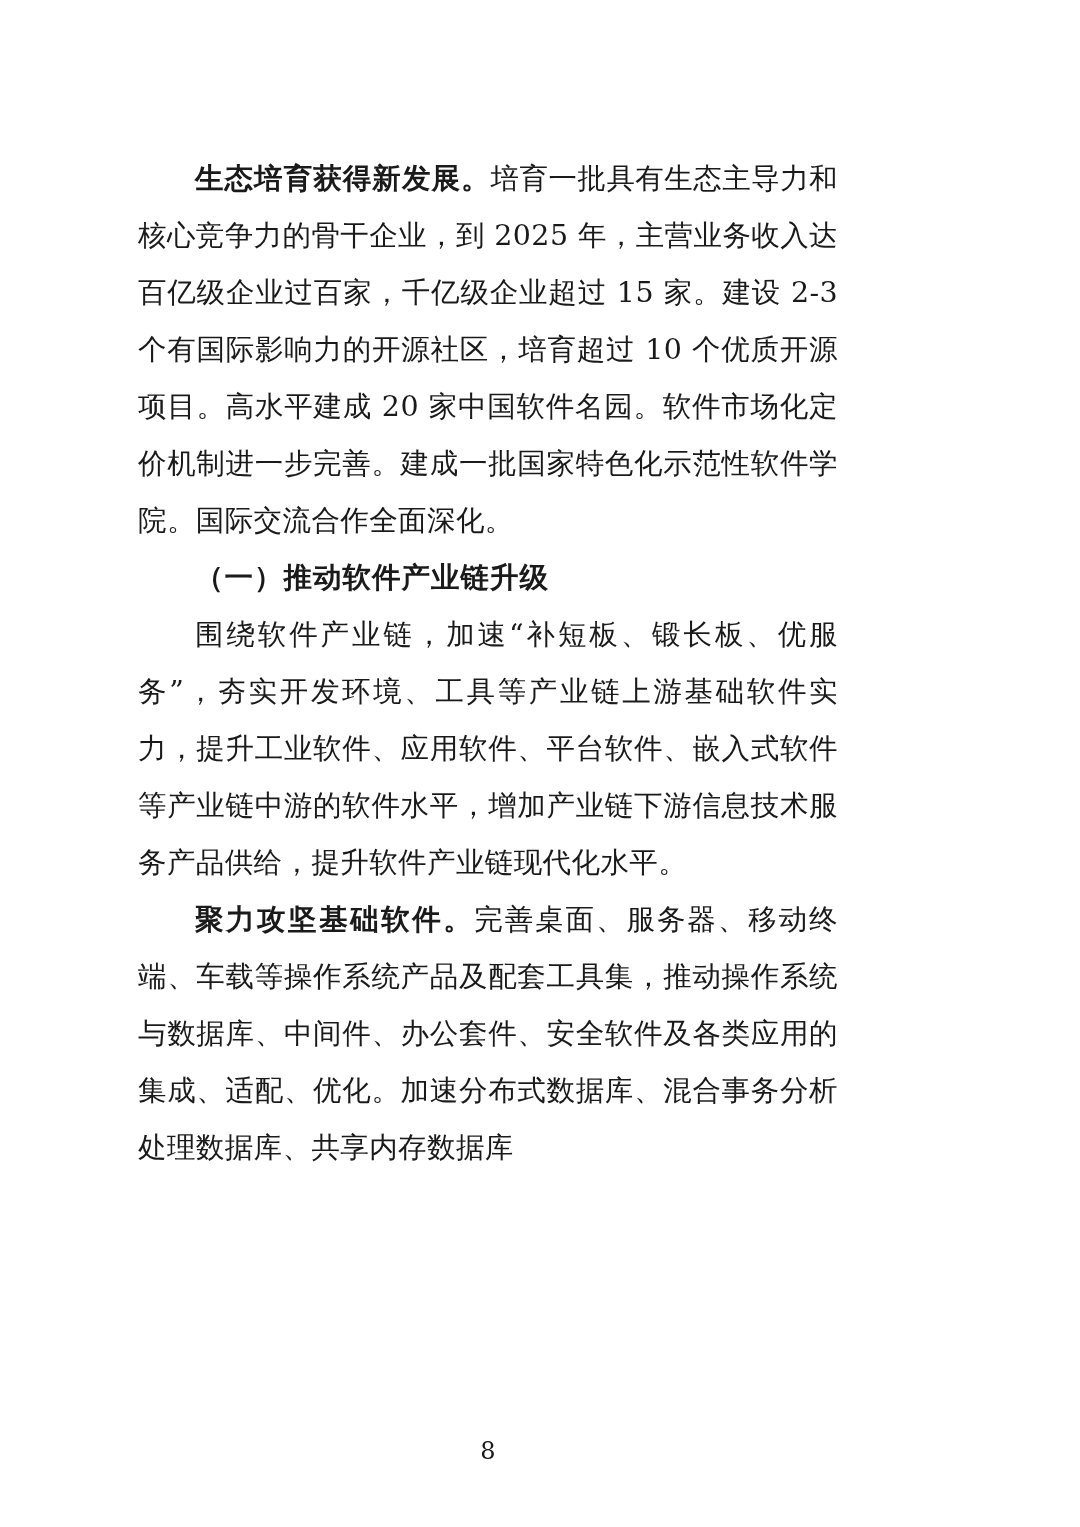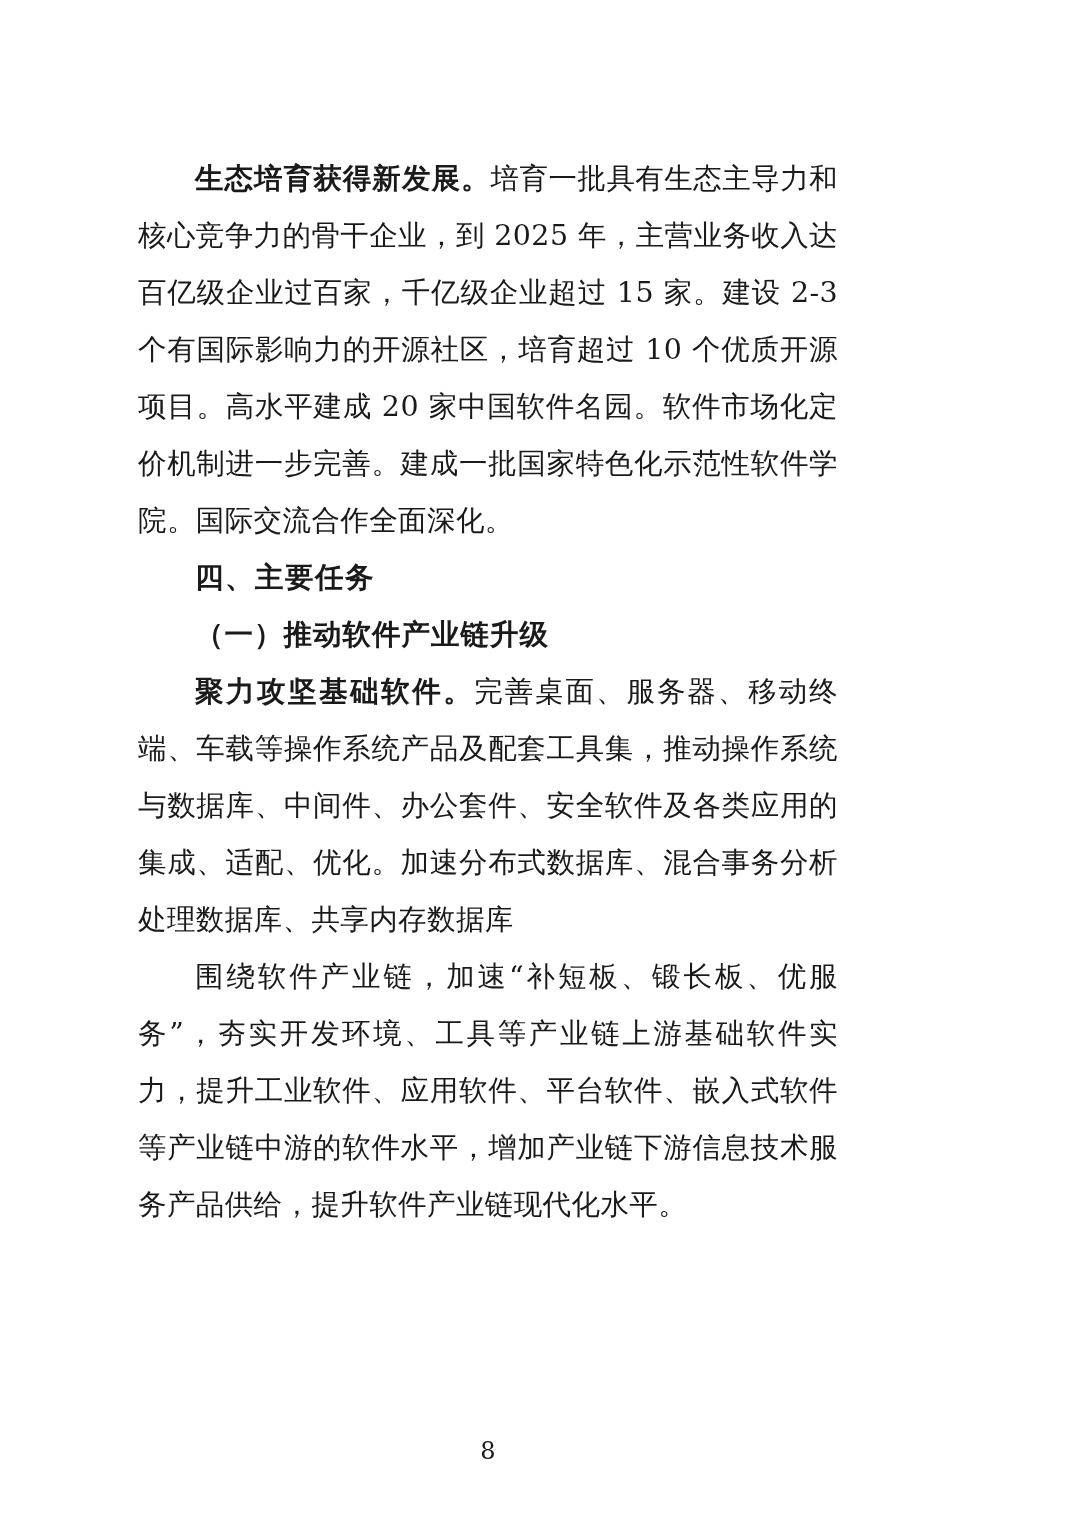--- a/index.html
+++ b/index.html
@@ -68,23 +68,22 @@
 </style>
 </head>
 <body>
 
 <div class="page">
   <div class="doc-body">
 
     <p><span class="lead">生态培育获得新发展。</span><span>培育一批具有生态主导力和核心竞争力的骨干企业，到 2025 年，主营业务收入达百亿级企业过百家，千亿级企业超过 15 家。建设 2-3 个有国际影响力的开源社区，培育超过 10 个优质开源项目。高水平建成 20 家中国软件名园。软件市场化定价机制进一步完善。建成一批国家特色化示范性软件学院。国际交流合作全面深化。</span></p>
 
 
-    <h2 class="sec-head">四、主要任务</h2>
 
     <h3 class="sub-head">（一）推动软件产业链升级</h3>
 
+    <p>围绕软件产业链，加速“补短板、锻长板、优服务”，夯实开发环境、工具等产业链上游基础软件实力，提升工业软件、应用软件、平台软件、嵌入式软件等产业链中游的软件水平，增加产业链下游信息技术服务产品供给，提升软件产业链现代化水平。</p>
+
     <p><span class="lead">聚力攻坚基础软件。</span><span>完善桌面、服务器、移动终端、车载等操作系统产品及配套工具集，推动操作系统与数据库、中间件、办公套件、安全软件及各类应用的集成、适配、优化。加速分布式数据库、混合事务分析处理数据库、共享内存数据库</span></p>
-
-    <p>围绕软件产业链，加速“补短板、锻长板、优服务”，夯实开发环境、工具等产业链上游基础软件实力，提升工业软件、应用软件、平台软件、嵌入式软件等产业链中游的软件水平，增加产业链下游信息技术服务产品供给，提升软件产业链现代化水平。</p>
 
   </div>
   <div class="page-number">8</div>
 </div>
 
 </body></html>

